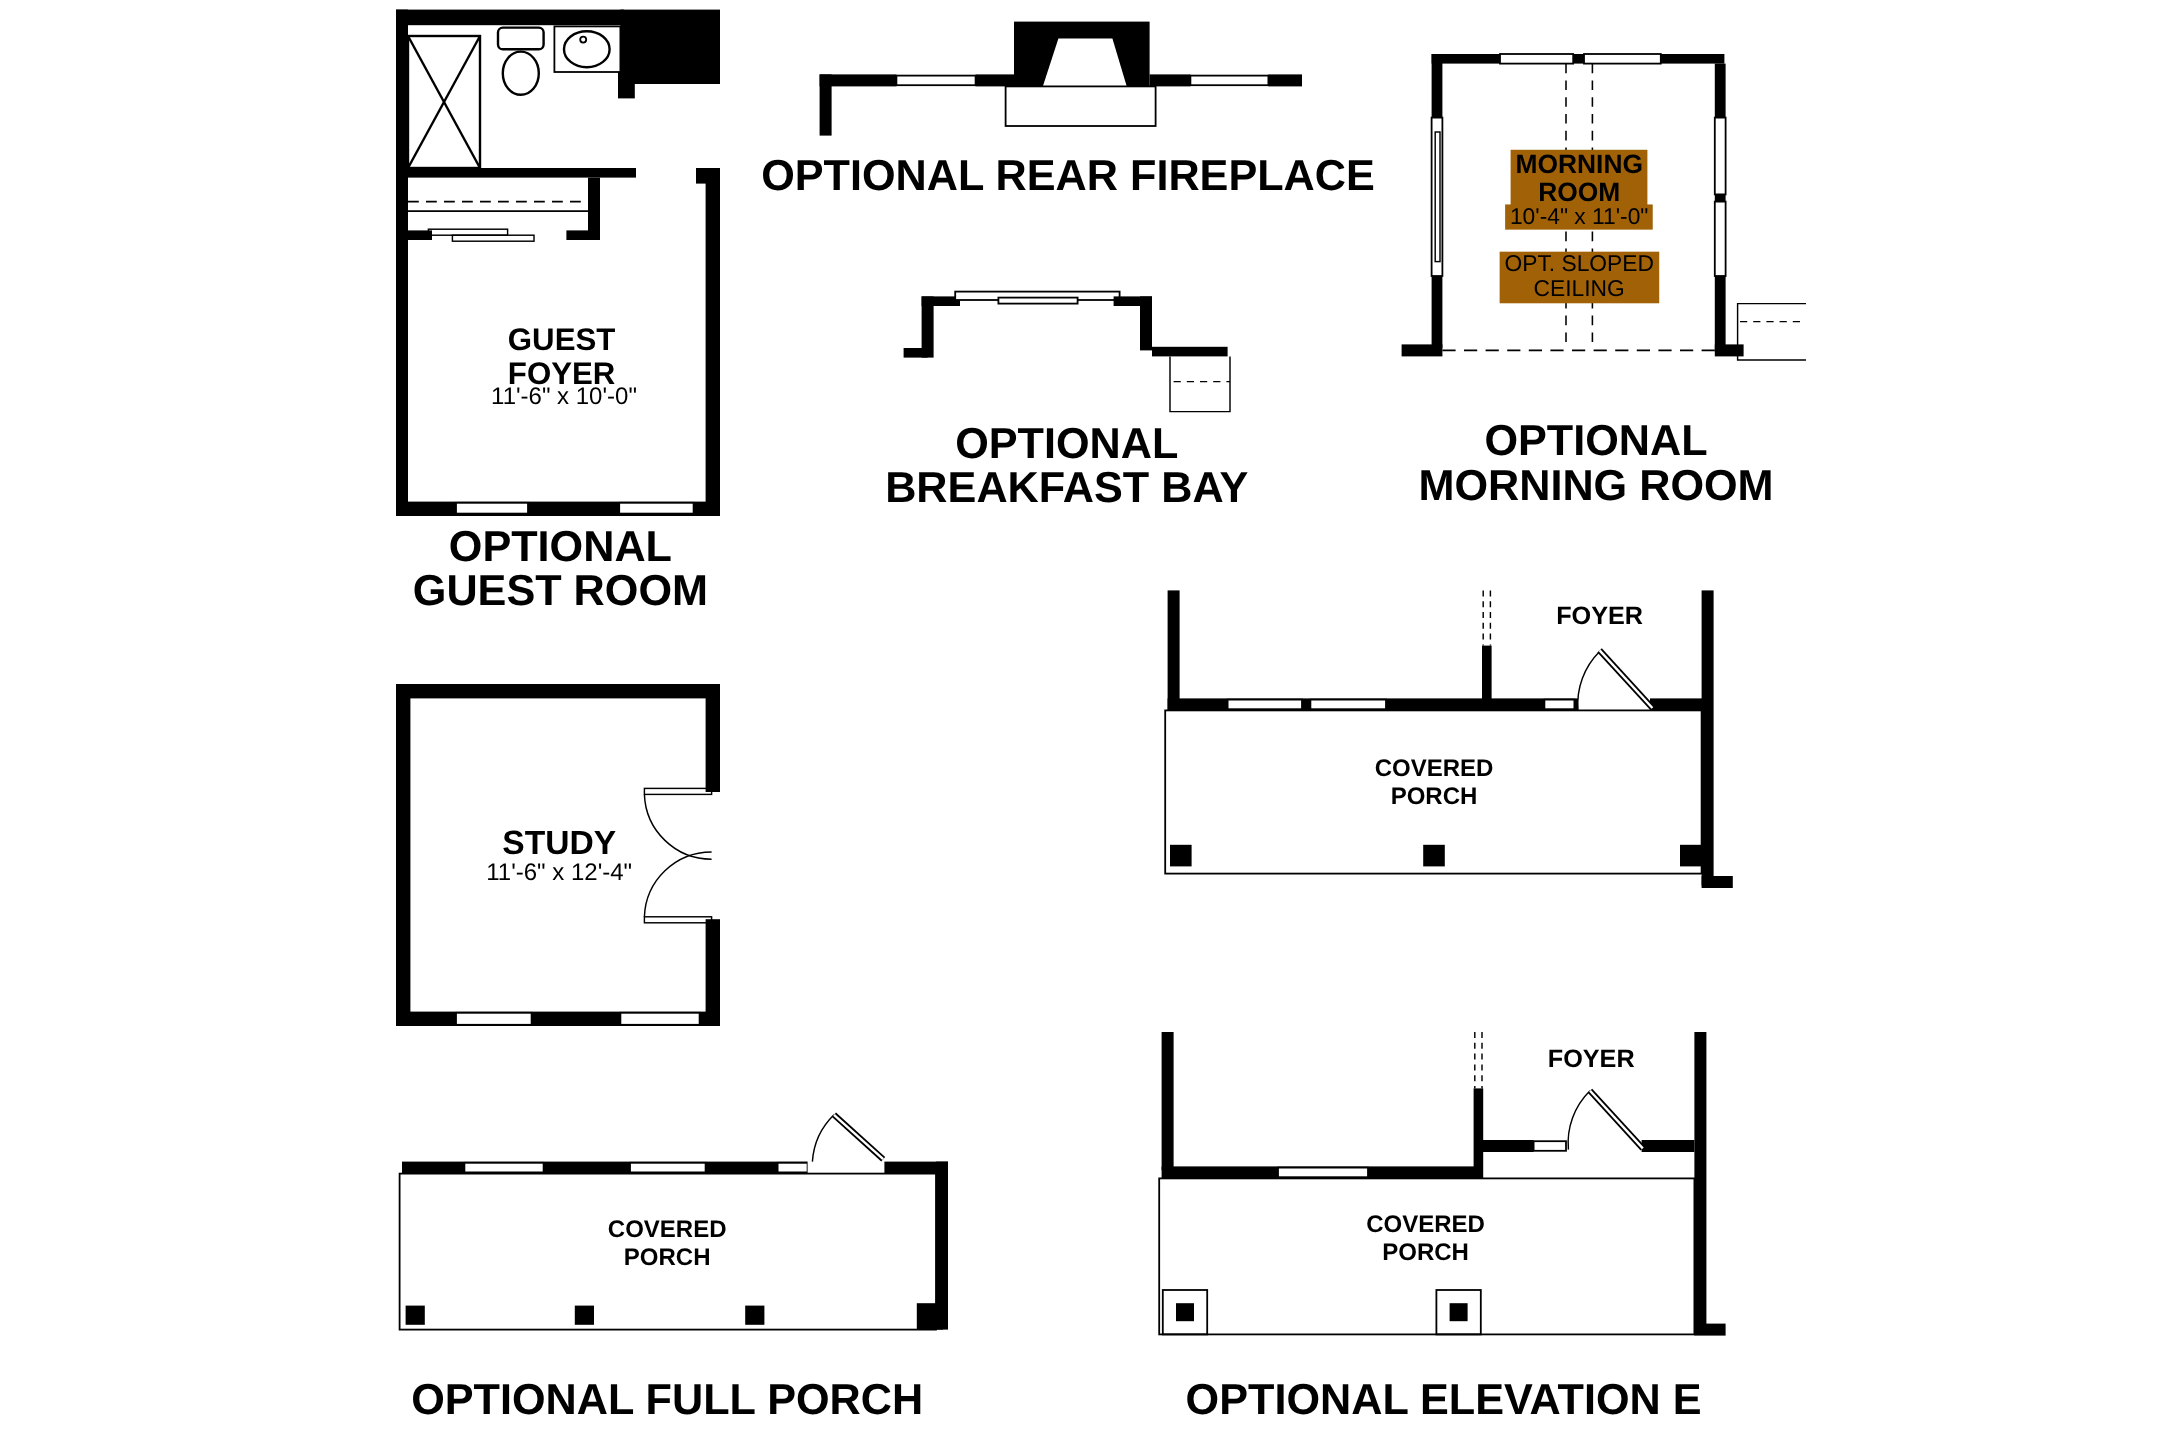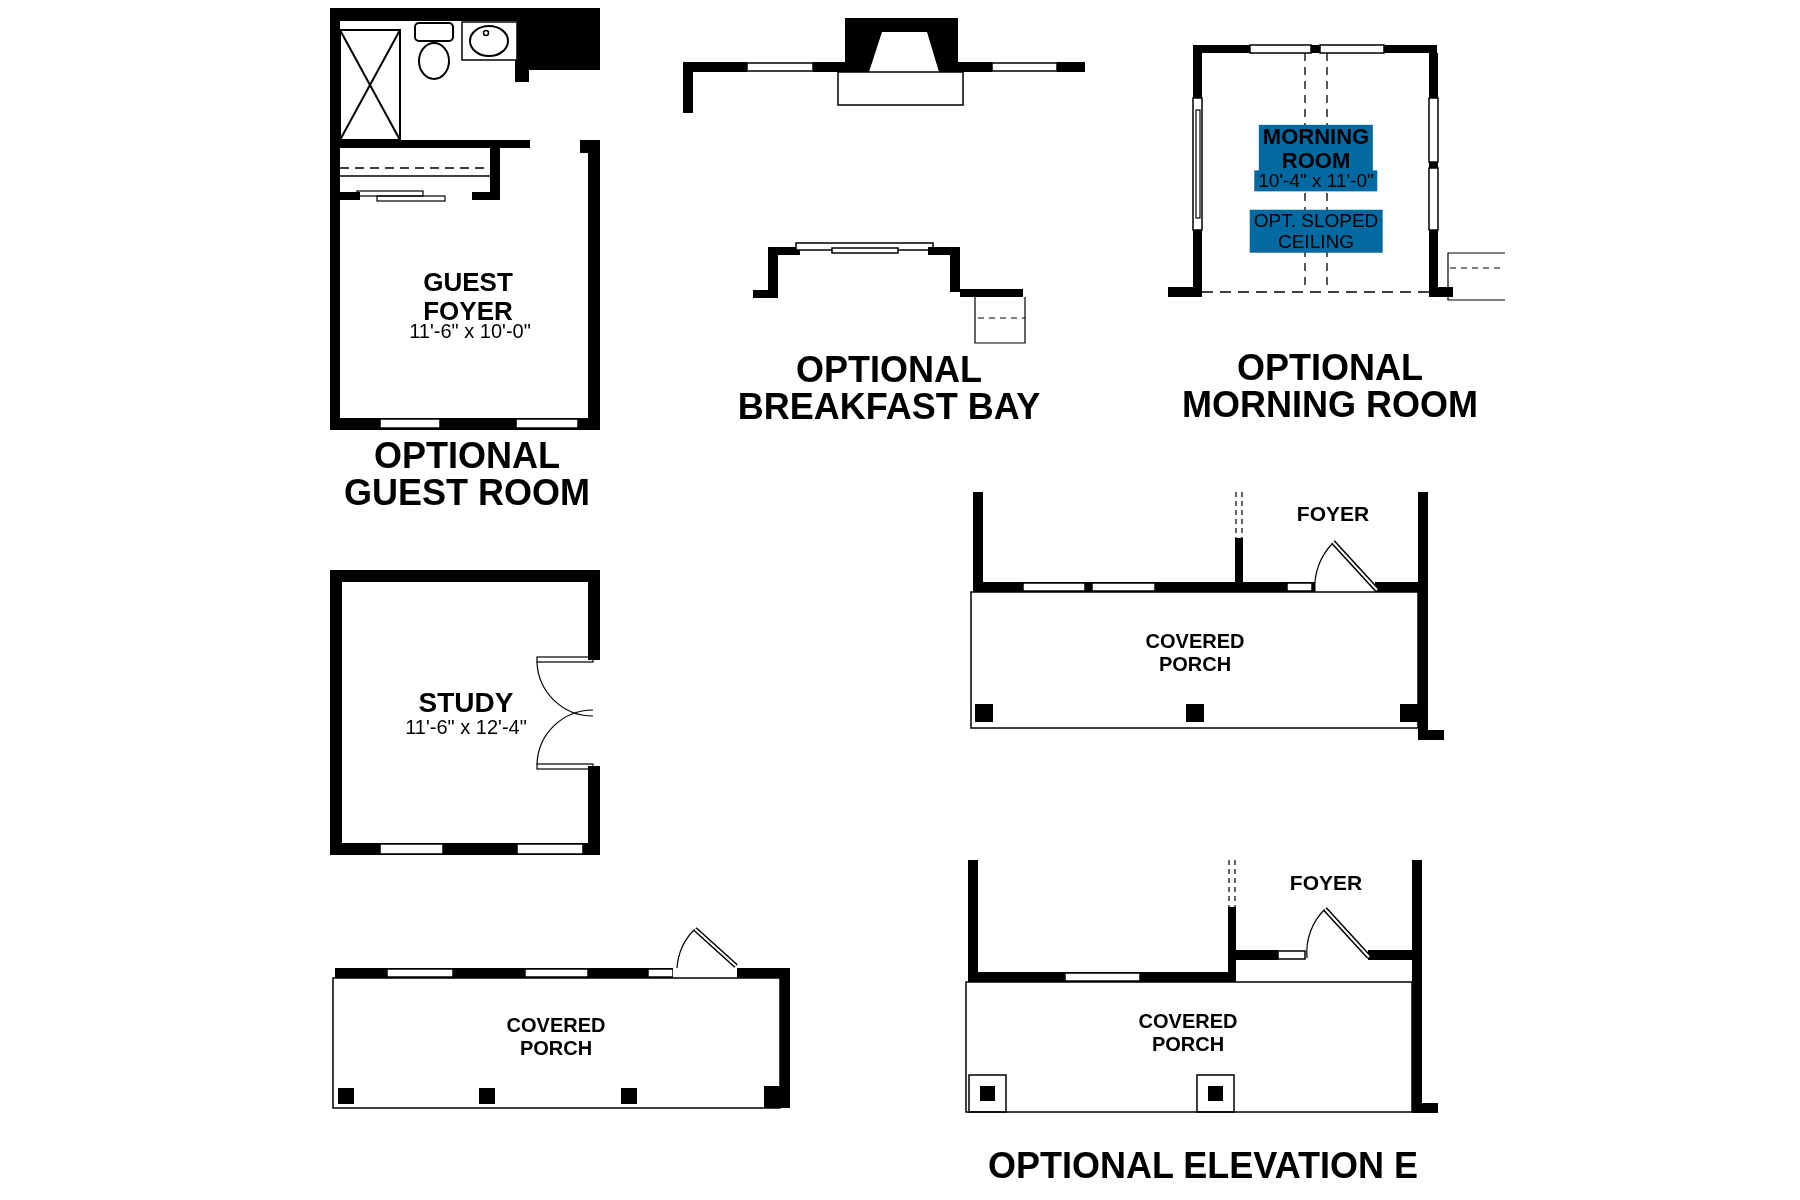--- a/index.html
+++ b/index.html
@@ -11,21 +11,21 @@
   .thin{fill:none;stroke:#000;stroke-width:1.5;}
   .thin1{fill:none;stroke:#000;stroke-width:1.2;}
   .fixture{fill:#fff;stroke:#000;stroke-width:2;}
   .lbl{position:absolute;transform:translate(-50%,-50%);text-align:center;
        white-space:pre-line;color:#000;}
   .room-lbl{font-weight:700;font-size:28px;line-height:1.1;}
   .dims-lbl{font-weight:400;font-size:20px;line-height:1.1;}
   .note-lbl{font-weight:400;font-size:19px;line-height:1.12;}
   .small-lbl{font-weight:700;font-size:20px;line-height:1.15;}
   .caption{font-weight:700;font-size:36px;line-height:1.04;letter-spacing:0px;}
-  .on-white{background:#0369a1;padding:0 4px;}
+  .on-white{background:#a16207;padding:0 4px;}
 </style>
 </head>
 <body>
 
 <div id="canvas">
 
   <svg id="plan-svg" width="1800" height="1200" viewBox="0 0 1800 1200">
 
     <g>
       <rect class="wall" x="330" y="8" width="10" height="420"></rect>
@@ -215,20 +215,21 @@
       </g>
     </g>
   </svg>
 
   <div class="lbl room-lbl" style="left:468px;top:297px;font-size:26px;">GUEST
 FOYER</div>
   <div class="lbl dims-lbl" style="left:470px;top:331px;">11'-6" x 10'-0"</div>
   <div class="lbl caption" style="left:467px;top:474px;">OPTIONAL
 GUEST ROOM</div>
 
+  <div class="lbl caption" style="left:890px;top:146px;">OPTIONAL REAR FIREPLACE</div>
 
   <div class="lbl caption" style="left:889px;top:388px;">OPTIONAL
 BREAKFAST BAY</div>
 
   <div class="lbl room-lbl on-white" style="left:1316px;top:149px;font-size:22px;">MORNING
 ROOM</div>
   <div class="lbl note-lbl on-white" style="left:1316px;top:181px;">10'-4" x 11'-0"</div>
   <div class="lbl note-lbl on-white" style="left:1316px;top:211px;margin-top:20px;">OPT. SLOPED
 CEILING</div>
   <div class="lbl caption" style="left:1330px;top:386px;">OPTIONAL
@@ -236,19 +237,20 @@
 
   <div class="lbl room-lbl" style="left:466px;top:703px;">STUDY</div>
   <div class="lbl dims-lbl" style="left:466px;top:727px;">11'-6" x 12'-4"</div>
 
   <div class="lbl small-lbl" style="left:1333px;top:514px;font-size:21px;">FOYER</div>
   <div class="lbl small-lbl" style="left:1195px;top:653px;">COVERED
 PORCH</div>
 
   <div class="lbl small-lbl" style="left:556px;top:1037px;">COVERED
 PORCH</div>
+  <div class="lbl caption" style="left:556px;top:1166px;">OPTIONAL FULL PORCH</div>
 
   <div class="lbl small-lbl" style="left:1326px;top:883px;font-size:21px;">FOYER</div>
   <div class="lbl small-lbl" style="left:1188px;top:1033px;">COVERED
 PORCH</div>
   <div class="lbl caption" style="left:1203px;top:1166px;">OPTIONAL ELEVATION E</div>
 
 </div>
 
 </body></html>

